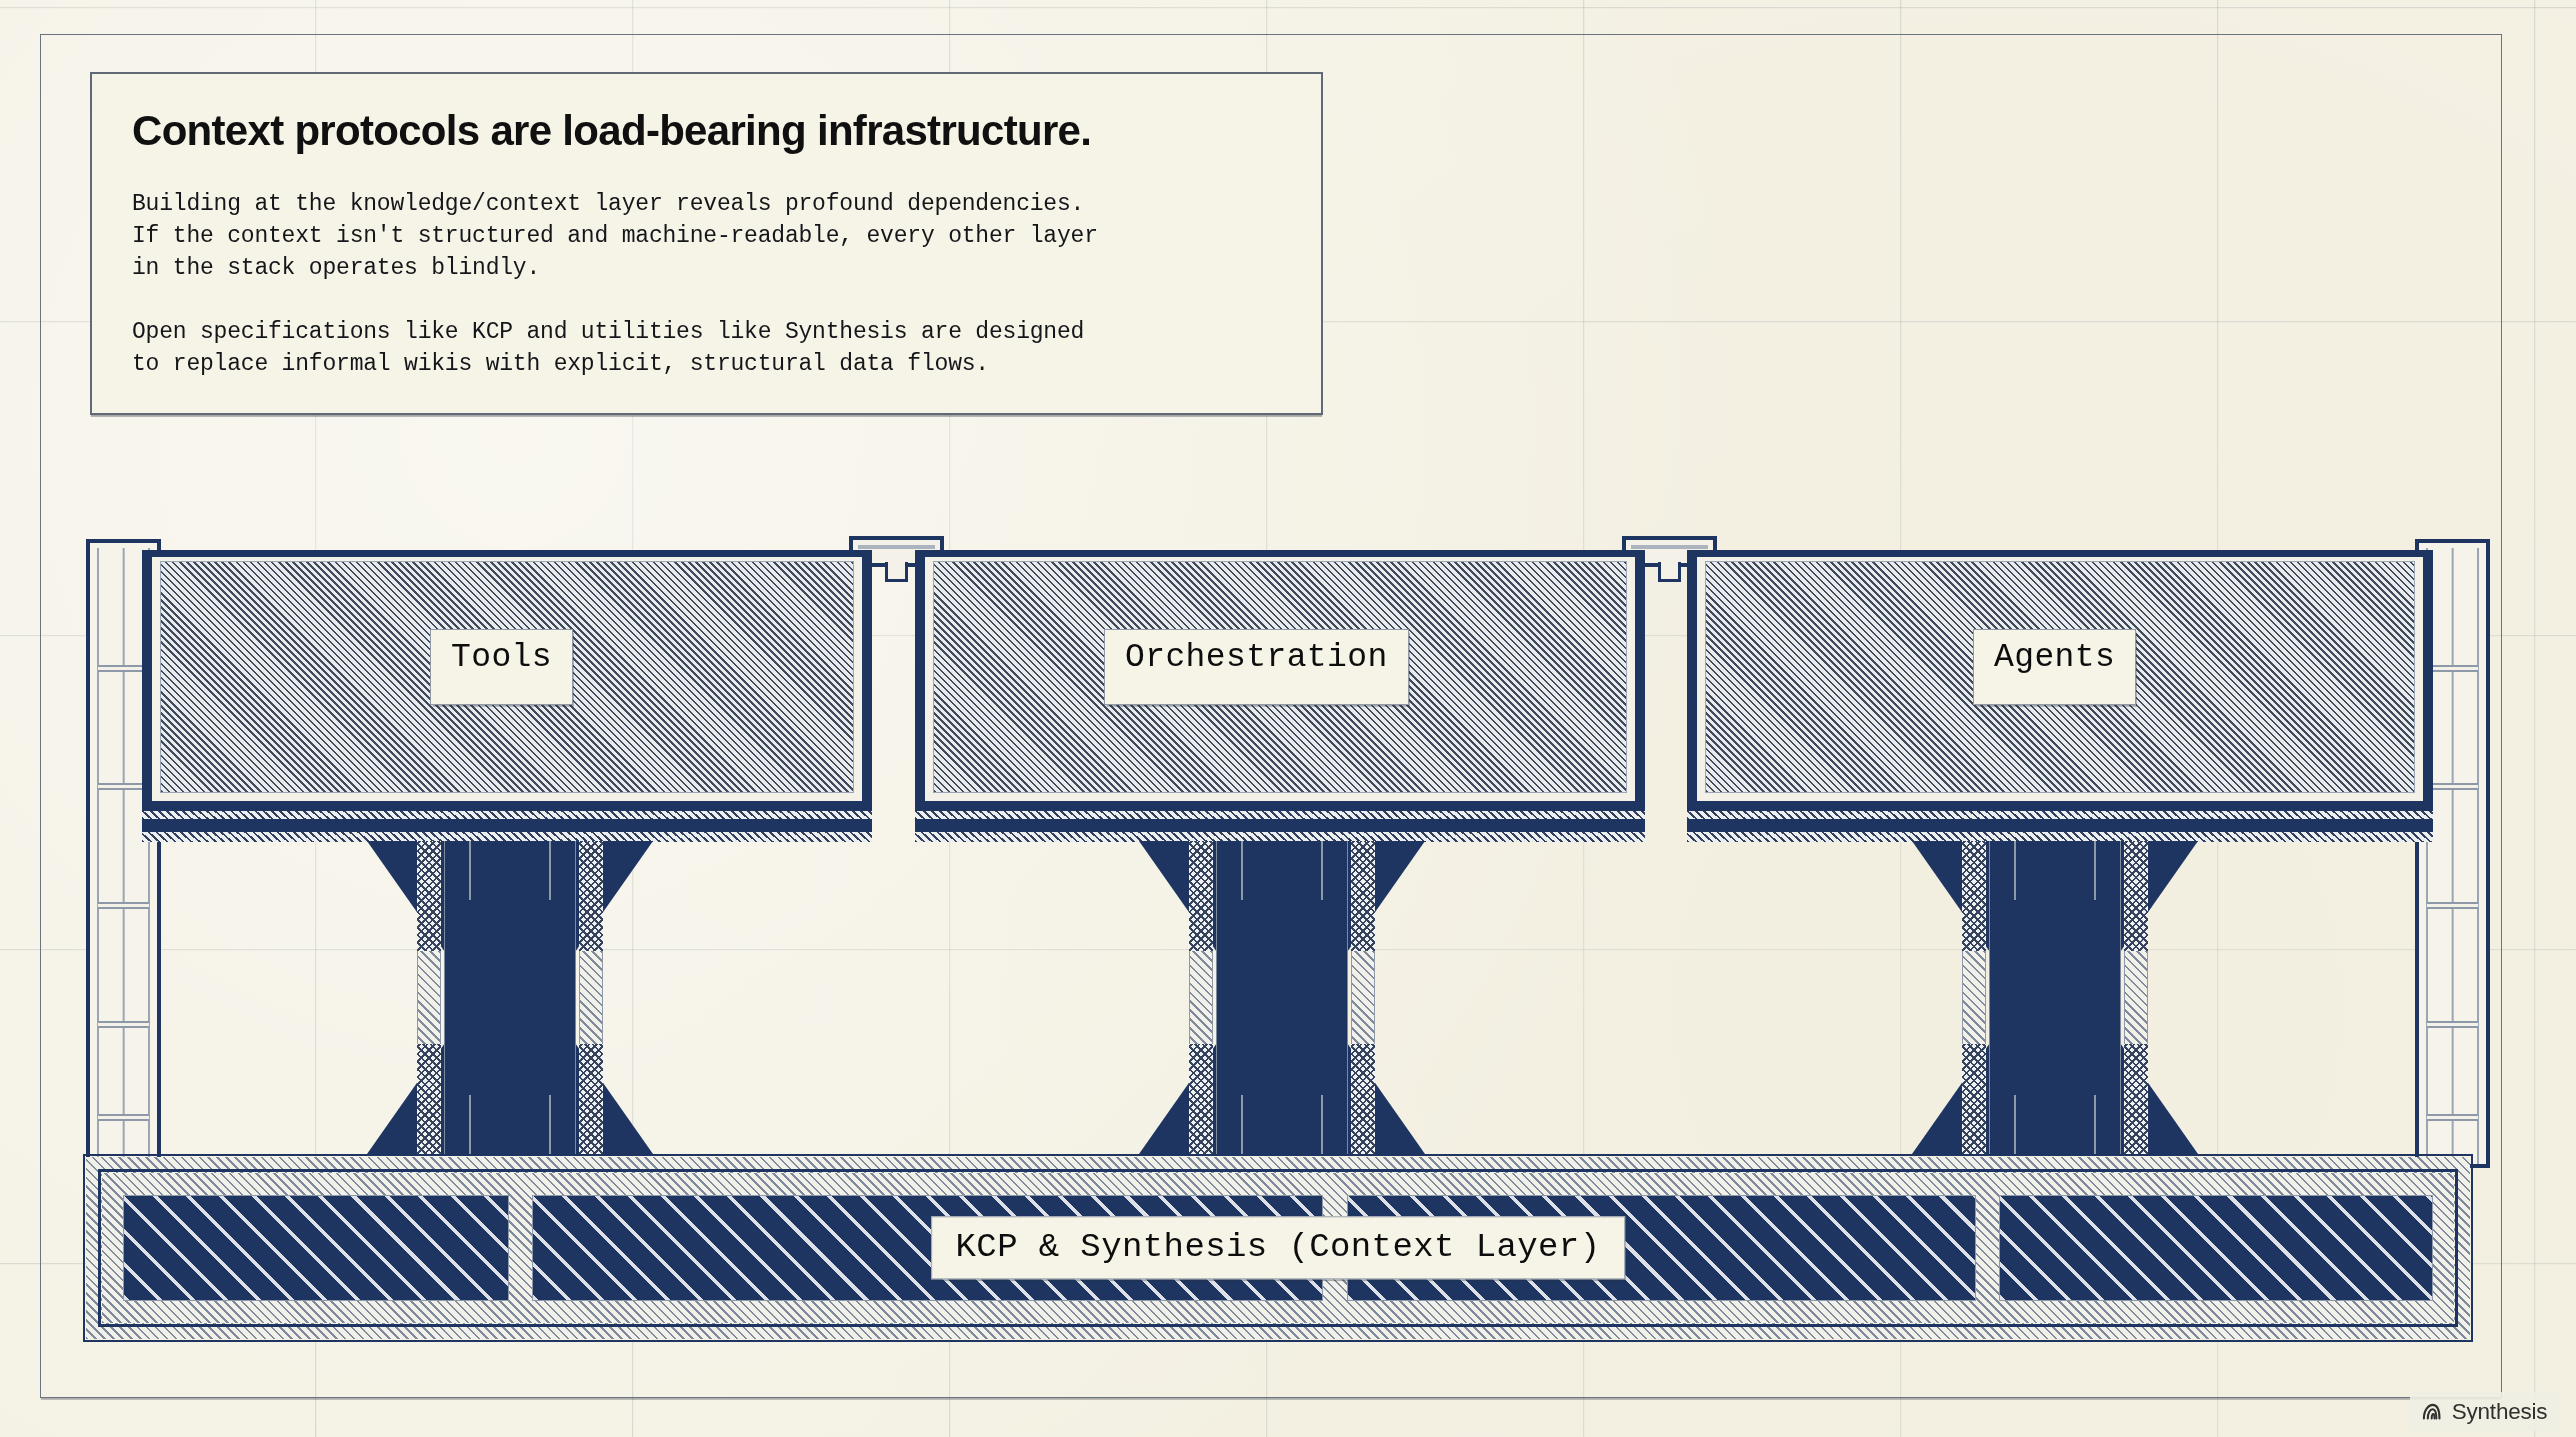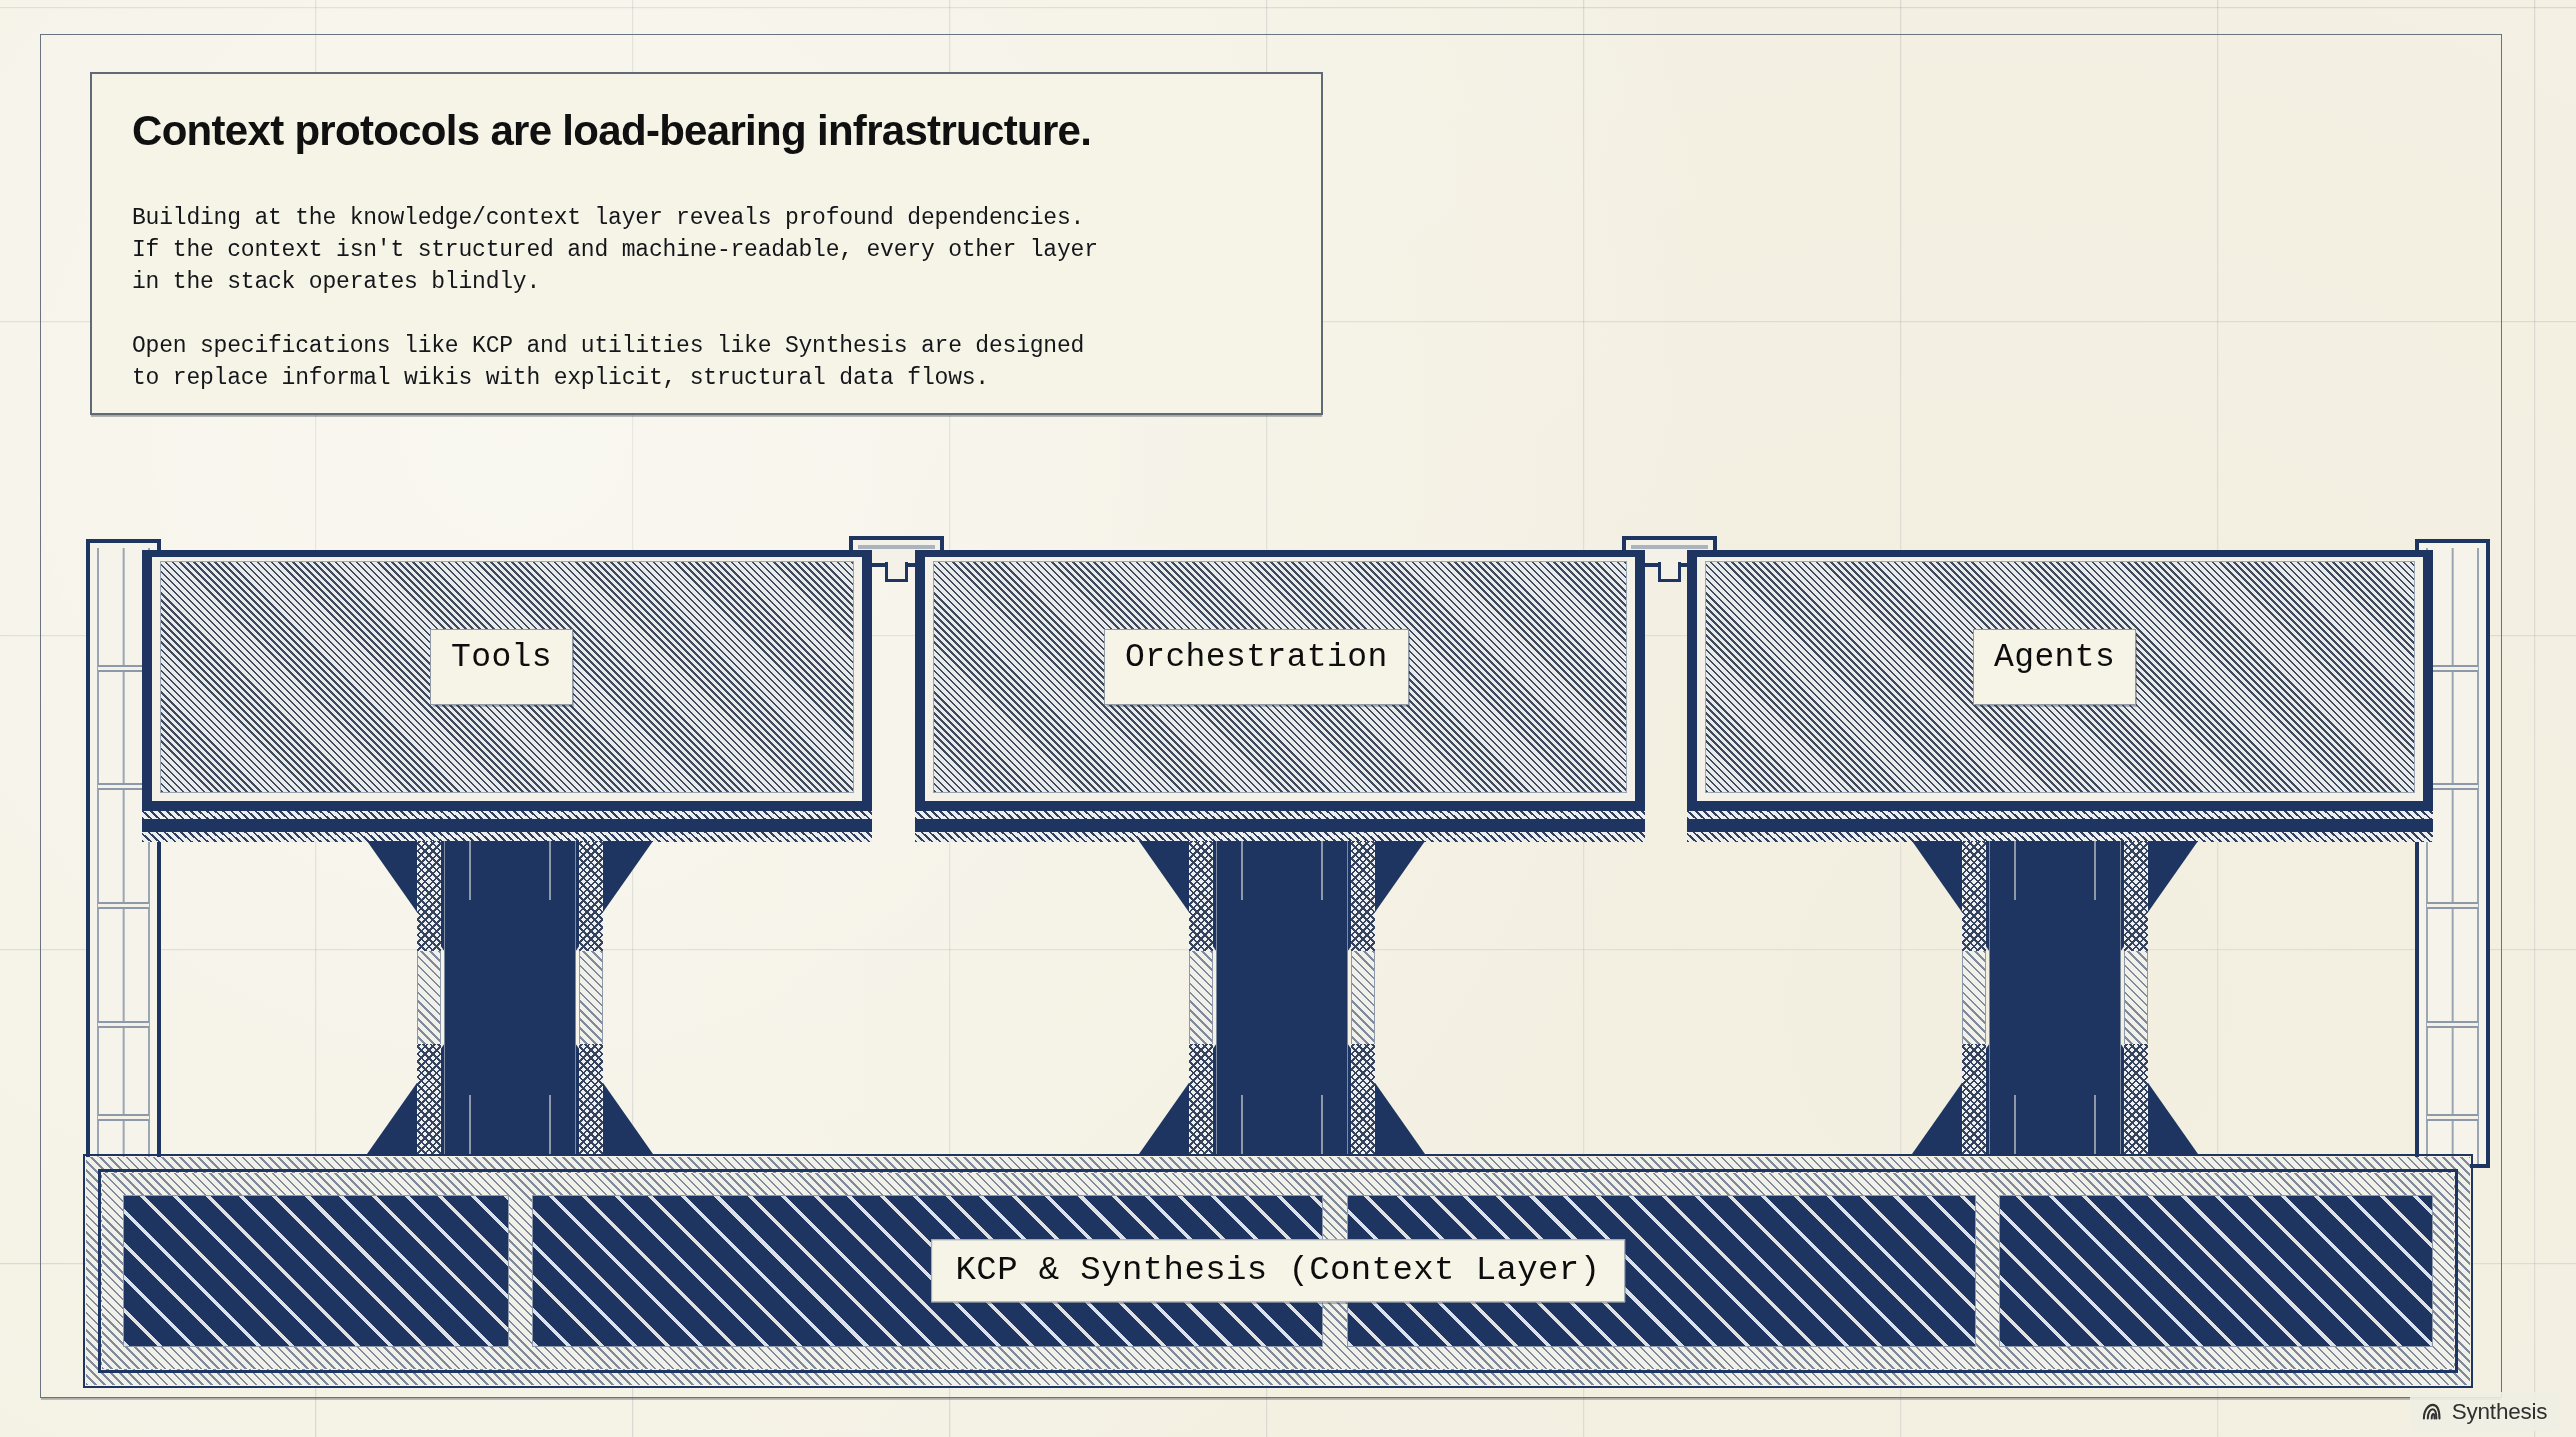--- a/index.html
+++ b/index.html
@@ -72,21 +72,21 @@
     white-space: nowrap;
   }
   .card-para {
     font-family: "Liberation Mono", monospace;
     font-size: 23px;
     line-height: 32px;
     color: #15161a;
     letter-spacing: -0.2px;
     white-space: pre;
   }
-  #card-p1 { margin-top: 48px; }
+  #card-p1 { margin-top: 34px; }
   #card-p2 { margin-top: 32px; }
 
   
   #bridge {
     position: absolute;
     left: 0; top: 0;
     width: 2576px; height: 1438px;
     pointer-events: none;
   }
   #bridge > * { pointer-events: auto; }
@@ -287,21 +287,21 @@
     height: 59px;
     background: #8d99a8;
   }
 
   
   #foundation {
     position: absolute;
     left: 83px;
     top: 1154px;
     width: 2390px;
-    height: 234px;
+    height: 188px;
   }
   #found-outer {
     position: absolute; inset: 0;
     border: 2.7px solid #1d3560;
   }
   #found-hatch1 { position: absolute; inset: 2.7px; }
   #found-navyline {
     position: absolute; left: 15.3px; right: 15.3px; top: 15.3px; bottom: 15.3px;
     border: 3.6px solid #1d3560;
   }

